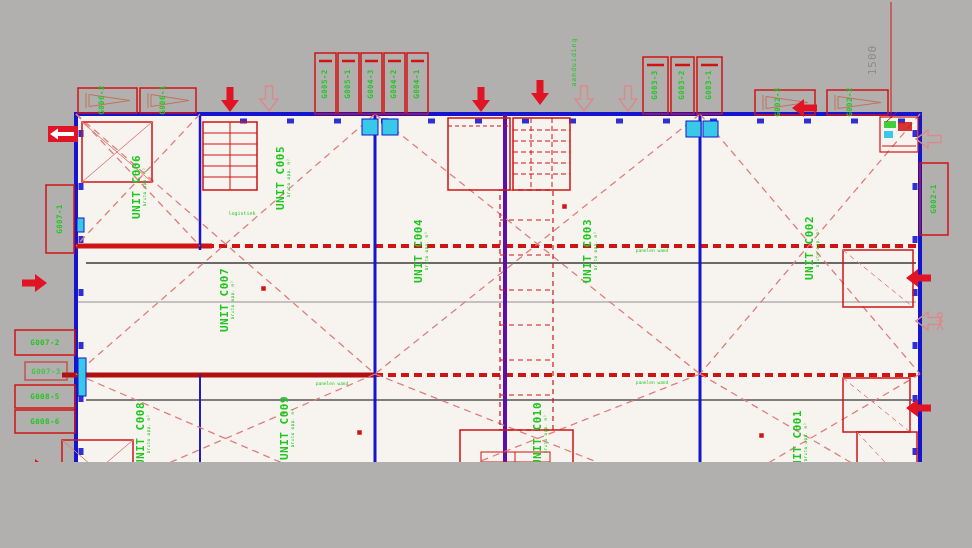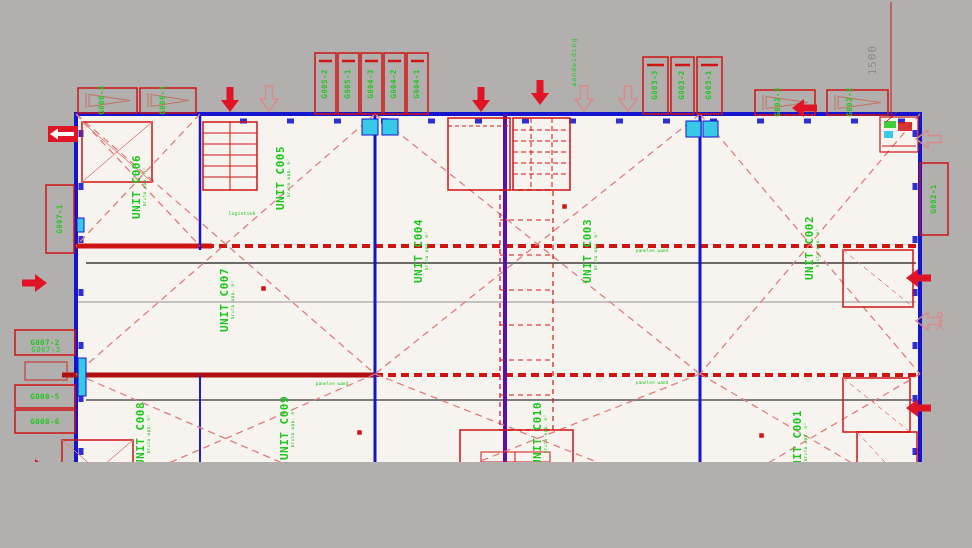--- a/index.html
+++ b/index.html
@@ -298,21 +298,21 @@
 <div class="vlabel g-label" style="left:394px;top:84px">G004-2</div>
 <div class="vlabel g-label" style="left:417px;top:84px">G004-1</div>
 <div class="vlabel g-label" style="left:655px;top:85px">G003-3</div>
 <div class="vlabel g-label" style="left:682px;top:85px">G003-2</div>
 <div class="vlabel g-label" style="left:709px;top:85px">G003-1</div>
 <div class="vlabel g-label" style="left:778px;top:102px">G002-3</div>
 <div class="vlabel g-label" style="left:850px;top:102px">G002-2</div>
 <div class="vlabel g-label" style="left:934px;top:199px">G002-1</div>
 <div class="vlabel g-label" style="left:60px;top:219px">G007-1</div>
 <div class="hlabel g-label" style="left:45px;top:342px">G007-2</div>
-<div class="hlabel g-label" style="left:46px;top:349px;opacity:0.7">G007-3</div>
+<div class="hlabel g-label" style="left:46px;top:371px;opacity:0.7">G007-3</div>
 <div class="hlabel g-label" style="left:45px;top:396px">G008-5</div>
 <div class="hlabel g-label" style="left:45px;top:421px">G008-6</div>
 <div class="vlabel g-label" style="left:100px;top:521px">G009-2</div>
 <div class="vlabel g-label" style="left:161px;top:521px">G009-1</div>
 <div class="vlabel g-label" style="left:353px;top:521px">G010-3</div>
 <div class="vlabel g-label" style="left:413px;top:521px">G010-2</div>
 <div class="vlabel g-label" style="left:473px;top:521px">G010-1</div>
 <div class="vlabel g-label" style="left:751px;top:521px">G001-1</div>
 <div class="vlabel g-label" style="left:883px;top:521px">G001-2</div>
 

